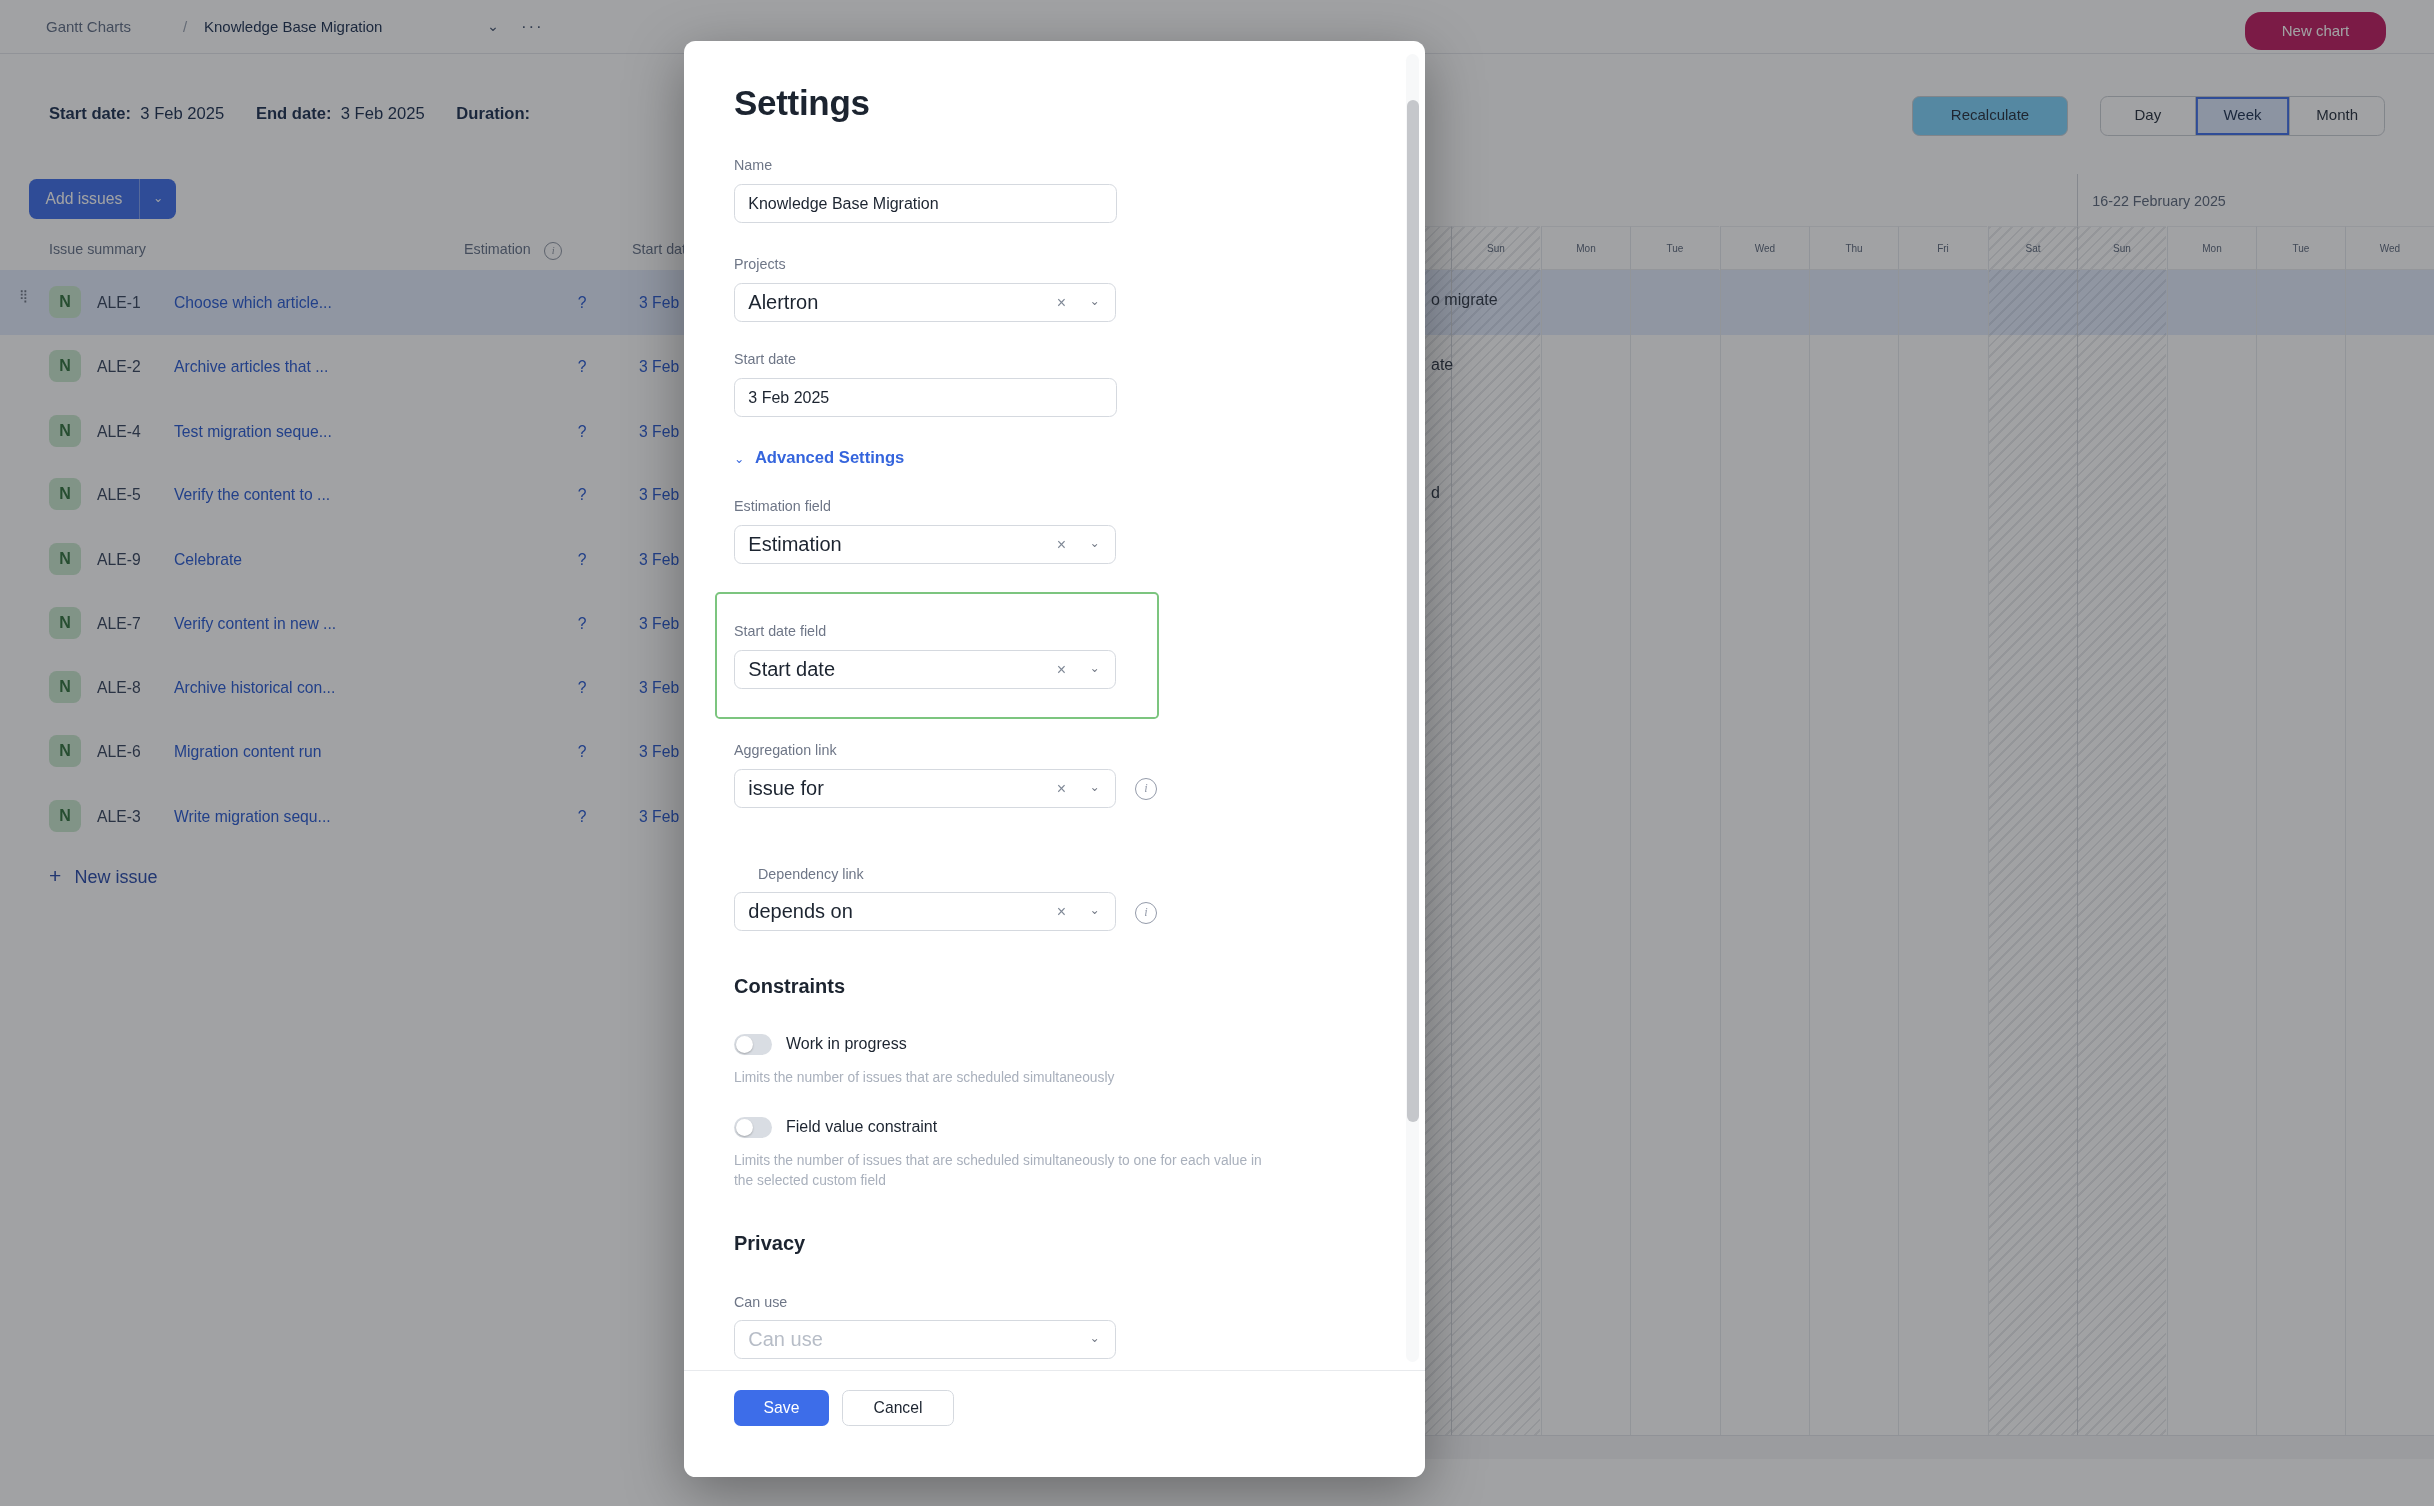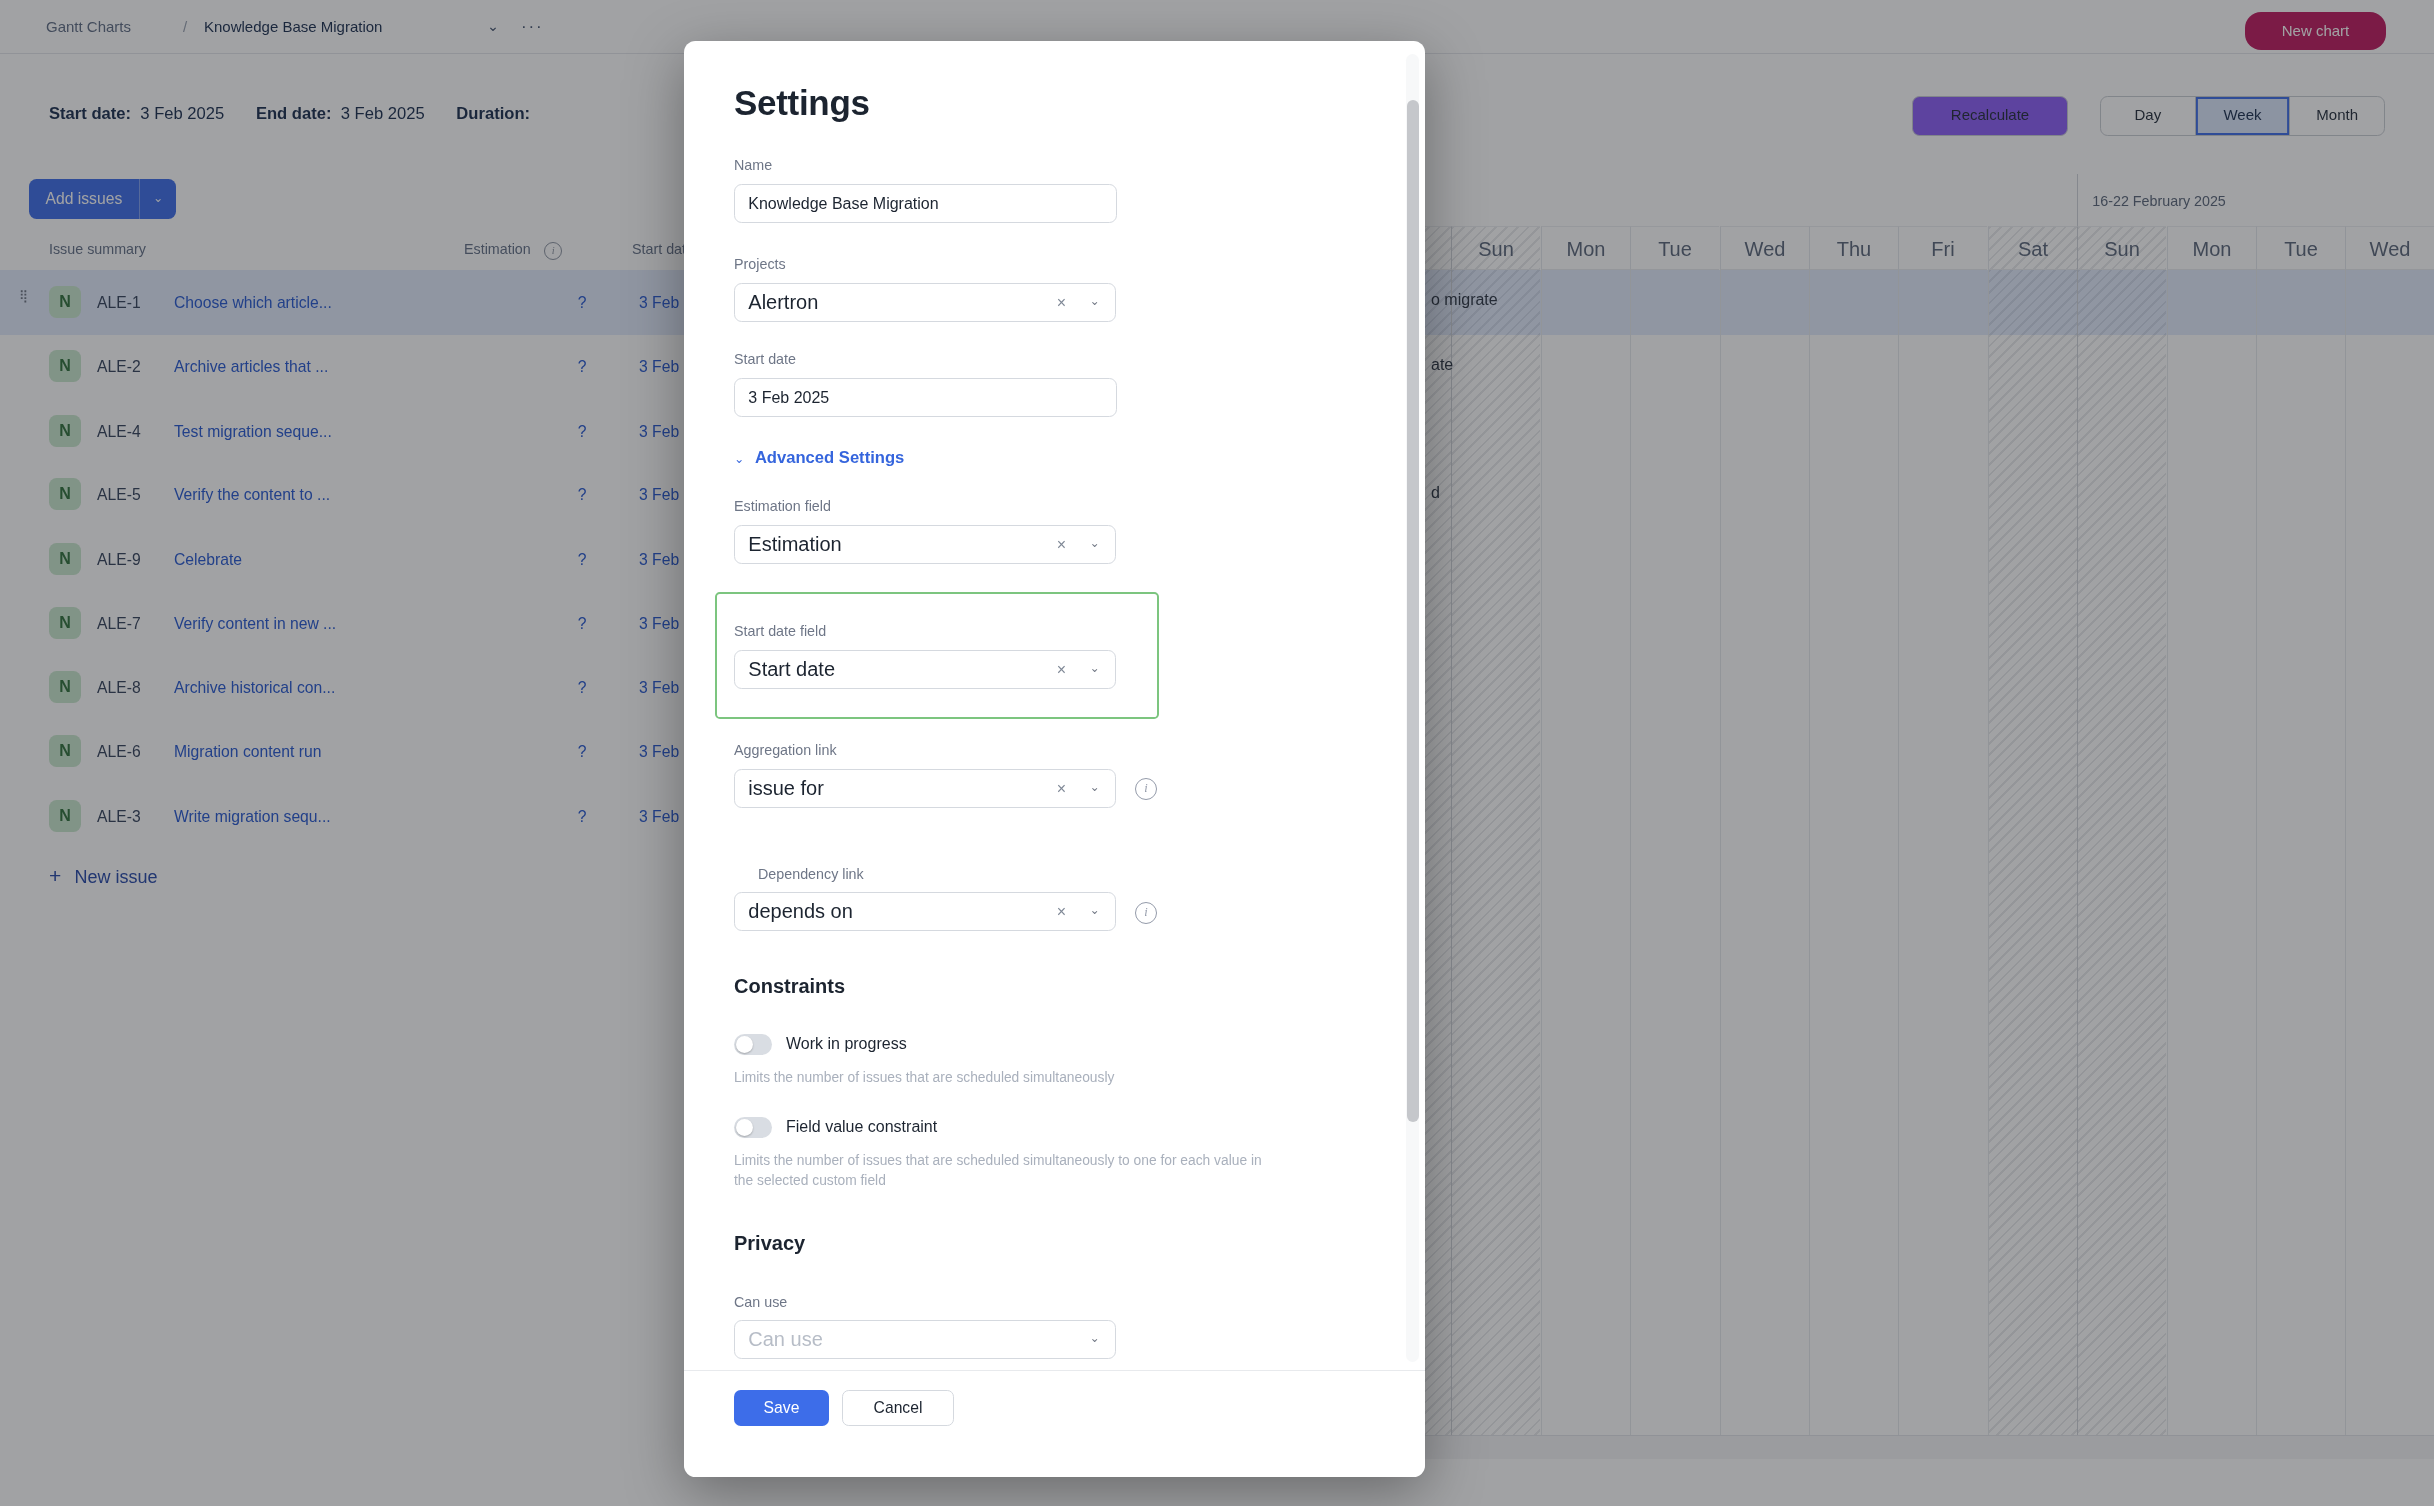--- a/index.html
+++ b/index.html
@@ -10,21 +10,21 @@
   .topbar{position:absolute;left:0;top:0;width:2435px;height:53px;background:#fff;border-bottom:1px solid #e4e6ea;}
   .crumb{position:absolute;top:0;height:53px;line-height:53px;font-size:15px;}
   .crumb-root{color:#5e6c84;}
   .crumb-sep{color:#97a0af;}
   .crumb-title{color:#172b4d;font-weight:500;}
   .crumb-chev,.crumb-more{color:#44546f;font-size:14.3px;}
   .btn-primary{background:#be185d;color:#fff;border-radius:16px;text-align:center;font-size:15px;}
   .infobar{position:absolute;left:49px;top:91px;height:46px;line-height:46px;font-size:16.6px;color:#172b4d;white-space:nowrap;}
   .infobar b{font-weight:700;}
   .infobar span.v{margin-right:27px;font-weight:400;}
-  .btn-outline{position:absolute;background:#8b5cf6;border:1px solid #c9cdd3;border-radius:7.6px;color:#1f2937;
+  .btn-outline{position:absolute;background:#7dd3fc;border:1px solid #c9cdd3;border-radius:7.6px;color:#1f2937;
                font-size:15px;text-align:center;line-height:36px;height:38px;}
   .seg{position:absolute;top:96px;height:38px;border:1px solid #c9cdd3;border-radius:7.6px;background:#fff;display:flex;}
   .seg .opt{width:94px;line-height:36px;text-align:center;font-size:15px;color:#1f2937;border-left:1px solid #c9cdd3;}
   .seg .opt:first-child{border-left:none;border-radius:6.7px 0 0 6.7px;}
   .seg .opt:last-child{border-radius:0 6.7px 6.7px 0;}
   .seg .opt.active{background:#dbe7fb;box-shadow:0 0 0 1.9px #3b6ce8 inset;color:#172b4d;}
   .addissues{position:absolute;left:28.5px;top:179px;height:40px;display:flex;border-radius:7.6px;overflow:hidden;}
   .addissues .main{background:#3b6ce8;color:#fff;font-size:15.7px;line-height:40px;padding:0 17px;}
   .addissues .arrow{background:#3b6ce8;color:#fff;width:36px;text-align:center;line-height:38px;font-size:12.4px;border-left:1px solid rgba(255,255,255,.35);}
   .thead{position:absolute;top:228px;height:42px;font-size:14.3px;color:#626f86;line-height:42px;}
@@ -38,21 +38,21 @@
   .ikey{position:absolute;left:97px;top:0;height:65px;line-height:65px;font-size:15.7px;color:#33415a;}
   .isum{position:absolute;left:174px;top:0;height:65px;line-height:65px;font-size:15.7px;color:#2557d0;white-space:nowrap;}
   .iest{position:absolute;left:566px;width:32px;top:0;height:65px;line-height:65px;font-size:15.7px;color:#2557d0;text-align:center;}
   .istart{position:absolute;left:639px;top:0;height:65px;line-height:65px;font-size:15.7px;color:#2557d0;white-space:nowrap;overflow:hidden;width:45px;}
   .newissue{position:absolute;left:49px;top:854px;height:44px;line-height:44px;color:#2547a8;font-size:18px;}
   .newissue .plus{font-size:21px;margin-right:13.3px;font-weight:400;}
   
   .timeline{position:absolute;left:1362px;top:174px;width:1073px;height:1285px;overflow:hidden;}
   .tl-week{position:absolute;top:0;height:52px;border-left:1px solid #cfd3d9;font-size:14.3px;color:#596579;
            line-height:55px;padding-left:14.3px;box-sizing:border-box;}
-  .tl-day{position:absolute;top:52px;width:89px;height:44px;line-height:44px;text-align:center;font-size:20px;color:#596579;
+  .tl-day{position:absolute;top:52px;width:89px;height:44px;line-height:44px;text-align:center;font-size:10px;color:#596579;
           border-left:1px solid #e4e7ec;box-sizing:border-box;border-top:1px solid #eceef1;border-bottom:1px solid #e8eaee;}
   .tl-col{position:absolute;top:96px;width:89px;height:1165px;border-left:1px solid #e6e8ec;box-sizing:border-box;}
   .wkend{background:repeating-linear-gradient(135deg,rgba(80,90,110,0.13) 0 1.9px,rgba(0,0,0,0) 1.9px 7.6px);}
   .tl-hl{position:absolute;left:0;top:96px;width:1073px;height:65px;background:#e2ebfc;}
   .tl-strip{position:absolute;left:0;top:1261px;width:1073px;height:24px;background:#f4f5f7;
             border-top:1px solid #e2e4e8;border-bottom:1px solid #e2e4e8;}
   .frag{position:absolute;font-size:16px;color:#2a3342;white-space:nowrap;}
   
   .overlay{position:absolute;left:0;top:0;width:2435px;height:1507px;background:rgba(32,33,37,0.42);}
   .modal{position:absolute;left:684px;top:41px;width:741px;height:1434px;background:#fff;border-radius:11.4px;

